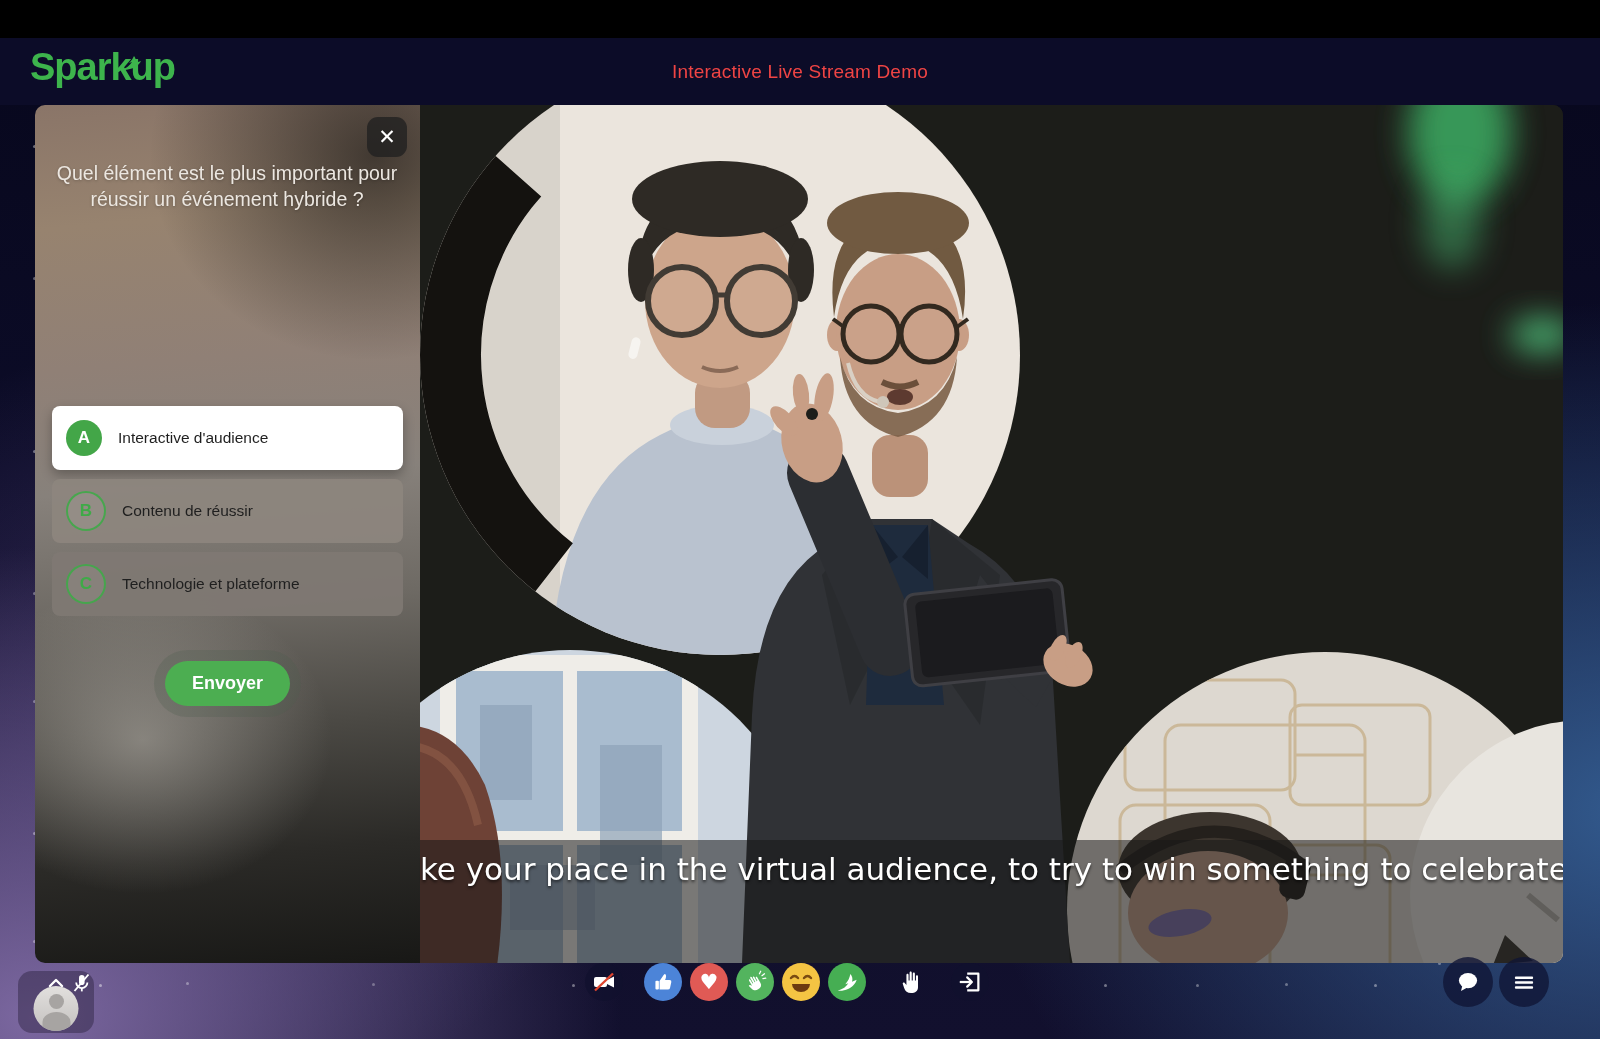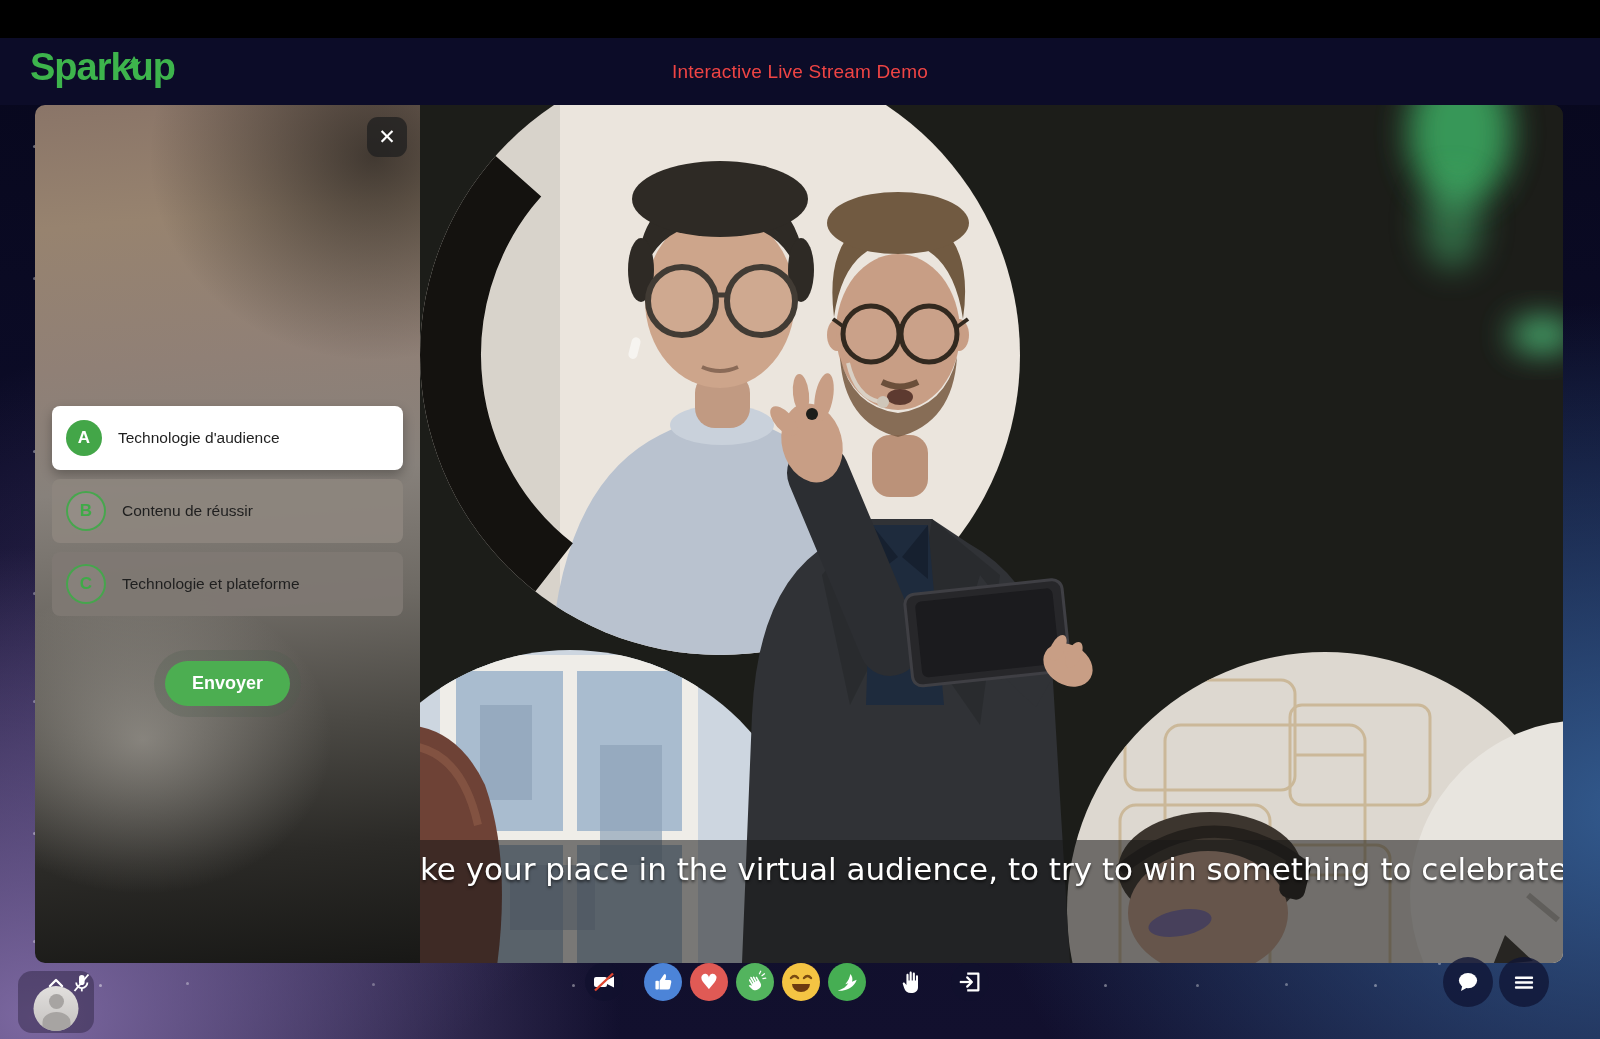--- a/index.html
+++ b/index.html
@@ -104,25 +104,26 @@
   </div>
   <div class="title">Interactive Live Stream Demo</div>
 </div>
 
 <div class="star"></div>
 
 <div class="stage">
 
   <div class="panel">
     <div class="close-btn">✕</div>
+    <div class="question">Quel élément est le plus important pour réussir un événement hybride ?</div>
 
     <div class="options">
       <div class="option sel">
         <div class="opt-circle filled">A</div>
-        <div class="opt-label">Technologie d'audience</div>
+        <div class="opt-label">Interactive d'audience</div>
       </div>
       <div class="option dim1">
         <div class="opt-circle ring">B</div>
         <div class="opt-label">Contenu de réussir</div>
       </div>
       <div class="option dim2">
         <div class="opt-circle ring">C</div>
         <div class="opt-label">Technologie et plateforme</div>
       </div>
     </div>

